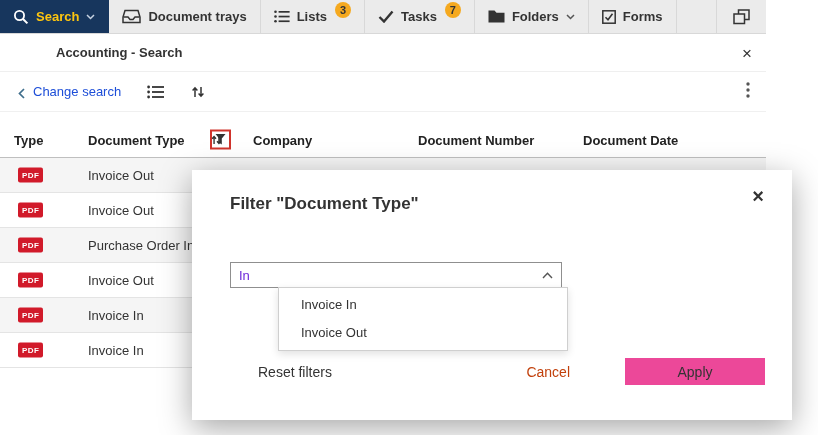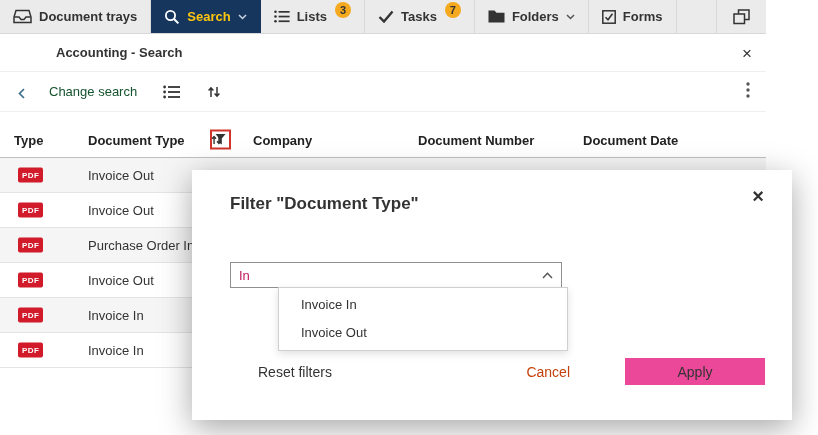--- a/index.html
+++ b/index.html
@@ -63,22 +63,22 @@
 
   
   .toolbar {
     position: absolute; left: 0; top: 72px;
     width: 766px; height: 40px;
     display: flex; align-items: center;
     border-bottom: 1px solid #f0f0f0;
     background: #fff;
   }
   .change-search {
-    display: flex; align-items: flex-end; gap: 24px;
-    margin-left: 18px; font-size: 13px; color: #14532d; cursor: pointer;
+    display: flex; align-items: flex-end; gap: 8px;
+    margin-left: 18px; font-size: 13px; color: #1d4ed8; cursor: pointer;
   }
   .tb-icon { margin-left: 26px; cursor: pointer; display: flex; align-items: center; }
   .kebab { position: absolute; right: 16px; top: 50%; transform: translateY(-50%); cursor: pointer; }
 
   
   .thead {
     position: absolute; left: 0; top: 122px;
     width: 766px; height: 36px;
     border-bottom: 1px solid #bfbfbf;
     font-size: 13px; font-weight: bold; color: #222;
@@ -126,21 +126,21 @@
   .modal-close {
     position: absolute; right: 28px; top: 16px;
     font-size: 20px; font-weight: bold; color: #333; cursor: pointer; line-height: 1;
   }
   .combo {
     position: absolute; left: 38px; top: 92px;
     width: 332px; height: 26px;
     border: 1px solid #8f8f8f; background: #fff;
     display: flex; align-items: center; cursor: pointer;
   }
-  .combo-value { margin-left: 8px; flex: 1; font-size: 13px; color: #be185d; }
+  .combo-value { margin-left: 8px; flex: 1; font-size: 13px; color: #6d28d9; }
   .combo .chev { margin-right: 8px; display: flex; }
   .dropdown {
     position: absolute; left: 86px; top: 117px;
     width: 290px;
     border: 1px solid #cfcfcf; background: #fff;
     padding: 3px 0;
     box-shadow: 0 3px 8px rgba(0,0,0,0.12);
   }
   .option { height: 28px; line-height: 28px; padding-left: 22px; font-size: 13px; color: #333; cursor: pointer; }
   .reset  { position: absolute; left: 66px;  top: 194px; font-size: 14px; color: #333; cursor: pointer; }
@@ -150,36 +150,36 @@
     width: 140px; height: 27px;
     background: #ec4899; color: #333; font-size: 14px;
     display: flex; align-items: center; justify-content: center;
     cursor: pointer;
   }
 </style>
 </head>
 <body>
 
 <header class="nav">
-  <div class="nav-item">
-    <svg width="19" height="15" viewBox="0 0 19 15">
-        <path d="M3 1.5 H16 L18 8 V13.5 H1 V8 Z" fill="none" stroke="#333" stroke-width="1.5"></path>
-        <path d="M1.5 8 H6 L8 10.5 H11 L13 8 H17.5" fill="none" stroke="#333" stroke-width="1.5"></path>
-      </svg>
-    <span class="nav-label">Document trays</span>
-  </div>
   <div class="nav-item active">
     <svg width="16" height="16" viewBox="0 0 16 16">
         <circle cx="6.5" cy="6.5" r="4.6" fill="none" stroke="#ffffff" stroke-width="1.8"></circle>
         <path d="M10 10 L14.4 14.4" stroke="#ffffff" stroke-width="2"></path>
       </svg>
     <span class="nav-label">Search</span>
     <svg width="9" height="6" viewBox="0 0 9 6">
         <path d="M1 1 L4.5 4.5 L8 1" fill="none" stroke="#c7d3e2" stroke-width="1.5"></path>
       </svg>
+  </div>
+  <div class="nav-item">
+    <svg width="19" height="15" viewBox="0 0 19 15">
+        <path d="M3 1.5 H16 L18 8 V13.5 H1 V8 Z" fill="none" stroke="#333" stroke-width="1.5"></path>
+        <path d="M1.5 8 H6 L8 10.5 H11 L13 8 H17.5" fill="none" stroke="#333" stroke-width="1.5"></path>
+      </svg>
+    <span class="nav-label">Document trays</span>
   </div>
   <div class="nav-item">
     <svg width="16" height="13" viewBox="0 0 16 13">
         <circle cx="1.5" cy="1.8" r="1.3" fill="#333"></circle>
         <circle cx="1.5" cy="6.5" r="1.3" fill="#333"></circle>
         <circle cx="1.5" cy="11.2" r="1.3" fill="#333"></circle>
         <rect x="4.6" y="1" width="11" height="1.7" fill="#333"></rect>
         <rect x="4.6" y="5.7" width="11" height="1.7" fill="#333"></rect>
         <rect x="4.6" y="10.4" width="11" height="1.7" fill="#333"></rect>
       </svg>

